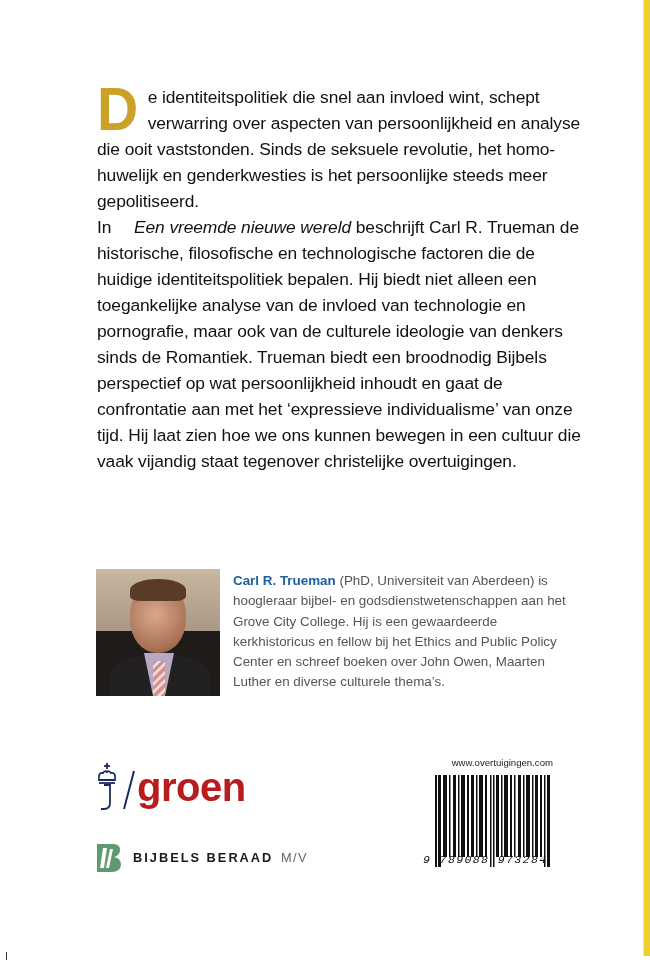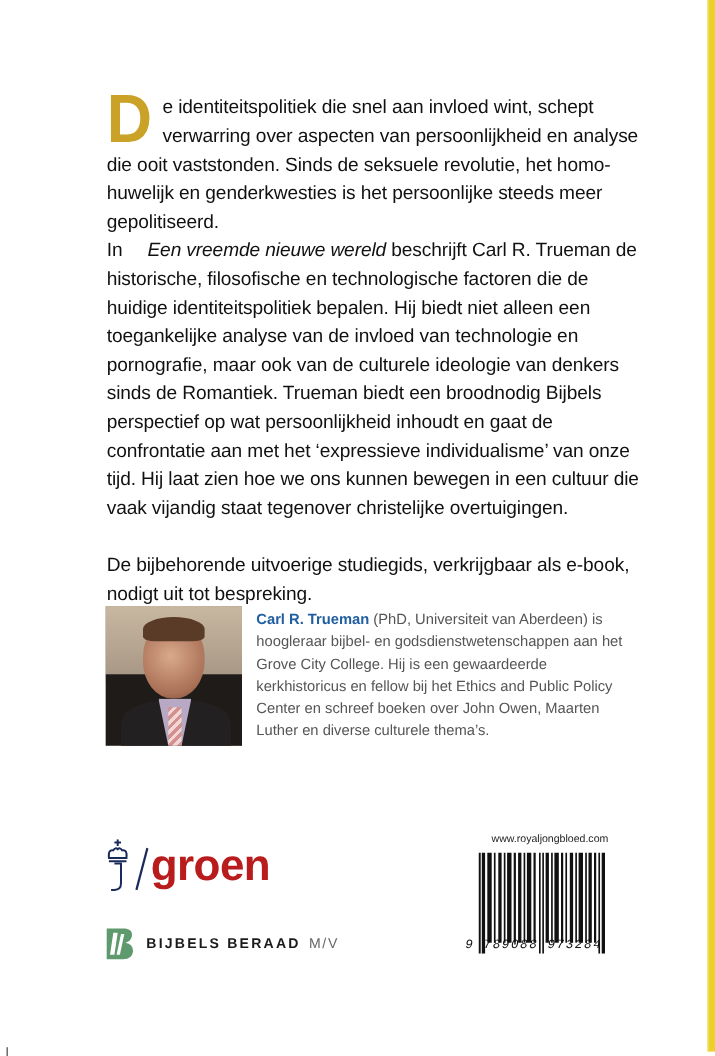--- a/index.html
+++ b/index.html
@@ -26,21 +26,21 @@
     float: left; font-weight: bold; color: #c9a227;
     font-size: 62px; line-height: 48px; height: 50px;
     margin: 1px 6px 0 0;
     font-family: "Liberation Sans", sans-serif;
     transform: scaleX(0.92); transform-origin: left top;
   }
   .blurb em { font-style: italic; margin-left: 18px; }
   .gap { height: 26px; }
 
   .author {
-    position: absolute; left: 96px; top: 551px; width: 470px; height: 130px;
+    position: absolute; left: 96px; top: 569px; width: 470px; height: 130px;
   }
   .photo {
     position: absolute; left: 0; top: 0; width: 124px; height: 127px;
     background: linear-gradient(90deg, #8f8172 0%, #b5a794 40%, #9a8c7d 70%, #5a4f45 100%);
     overflow: hidden;
   }
   .photo .wall { position:absolute; left:0; top:0; width:124px; height:70px; background: linear-gradient(180deg,#c8b8a2,#a49482); }
   .photo .chair { position:absolute; left:0; top:62px; width:124px; height:65px; background:#1e1b19; }
   .photo .head { position:absolute; left:34px; top:14px; width:56px; height:70px; border-radius: 45% 45% 48% 48%; background: radial-gradient(circle at 45% 45%, #d9a98c, #a86f55 70%, #6e4434); }
   .photo .hair { position:absolute; left:34px; top:10px; width:56px; height:22px; border-radius: 50% 50% 20% 20%; background:#5a3b28; }
@@ -86,21 +86,20 @@
 <div class="crop-mark"></div>
 
 <div class="blurb">
   <p>
     <span class="dropcap">D</span><span>e identiteitspolitiek die snel aan invloed wint, schept verwarring over aspecten van persoonlijkheid en analyse die ooit vaststonden. Sinds de seksuele revolutie, het homo-huwelijk en genderkwesties is het persoonlijke steeds meer gepolitiseerd.</span>
   </p>
   <p>
     <span>In </span><em>Een vreemde nieuwe wereld</em><span> beschrijft Carl R. Trueman de historische, filosofische en technologische factoren die de huidige identiteitspolitiek bepalen. Hij biedt niet alleen een toegankelijke analyse van de invloed van technologie en pornografie, maar ook van de culturele ideologie van denkers sinds de Romantiek. Trueman biedt een broodnodig Bijbels perspectief op wat persoonlijkheid inhoudt en gaat de confrontatie aan met het ‘expressieve individualisme’ van onze tijd. Hij laat zien hoe we ons kunnen bewegen in een cultuur die vaak vijandig staat tegenover christelijke overtuigingen.</span>
   </p>
   <div class="gap"></div>
-  <p>De bijbehorende uitvoerige studiegids, verkrijgbaar als e-book, nodigt uit tot bespreking.</p>
 </div>
 
 <div class="author">
   <div class="photo">
     <div class="wall"></div>
     <div class="chair"></div>
     <div class="suit"></div>
     <div class="shirt"></div>
     <div class="tie"></div>
     <div class="head"></div>
@@ -130,21 +129,21 @@
 <div class="logo-bb">
   <svg class="mark" viewBox="0 0 26 30" width="26" height="30">
     <rect x="0" y="0" width="26" height="30" fill="#fff"></rect>
     <path d="M1 1 L18 1 Q25 2 24 8 Q23 13 18 14 Q25 15 25 22 Q24 29 16 29 L1 29 Z" fill="#5e9a6e"></path>
     <path d="M7 5 L11 5 L8 25 L4 25 Z M14 6 L17 6 L13 25 L10 25 Z" fill="#ffffff"></path>
   </svg>
   <span class="text"><span>BIJBELS BERAAD</span> <span class="mv">M/V</span></span>
 </div>
 
 <div class="barcode-block">
-  <div class="url">www.royaljongbloed.com</div>
+  <div class="url">www.overtuigingen.com</div>
   <div class="bars">
     <svg viewBox="0 0 119 92" width="119" height="92">
       <g fill="#111">
         <rect x="0" y="0" width="2" height="92"></rect>
         <rect x="3" y="0" width="3" height="92"></rect>
         <rect x="8" y="0" width="4" height="82"></rect>
         <rect x="14" y="0" width="1.5" height="82"></rect>
         <rect x="18" y="0" width="3" height="82"></rect>
         <rect x="23" y="0" width="1.5" height="82"></rect>
         <rect x="26" y="0" width="4" height="82"></rect>

